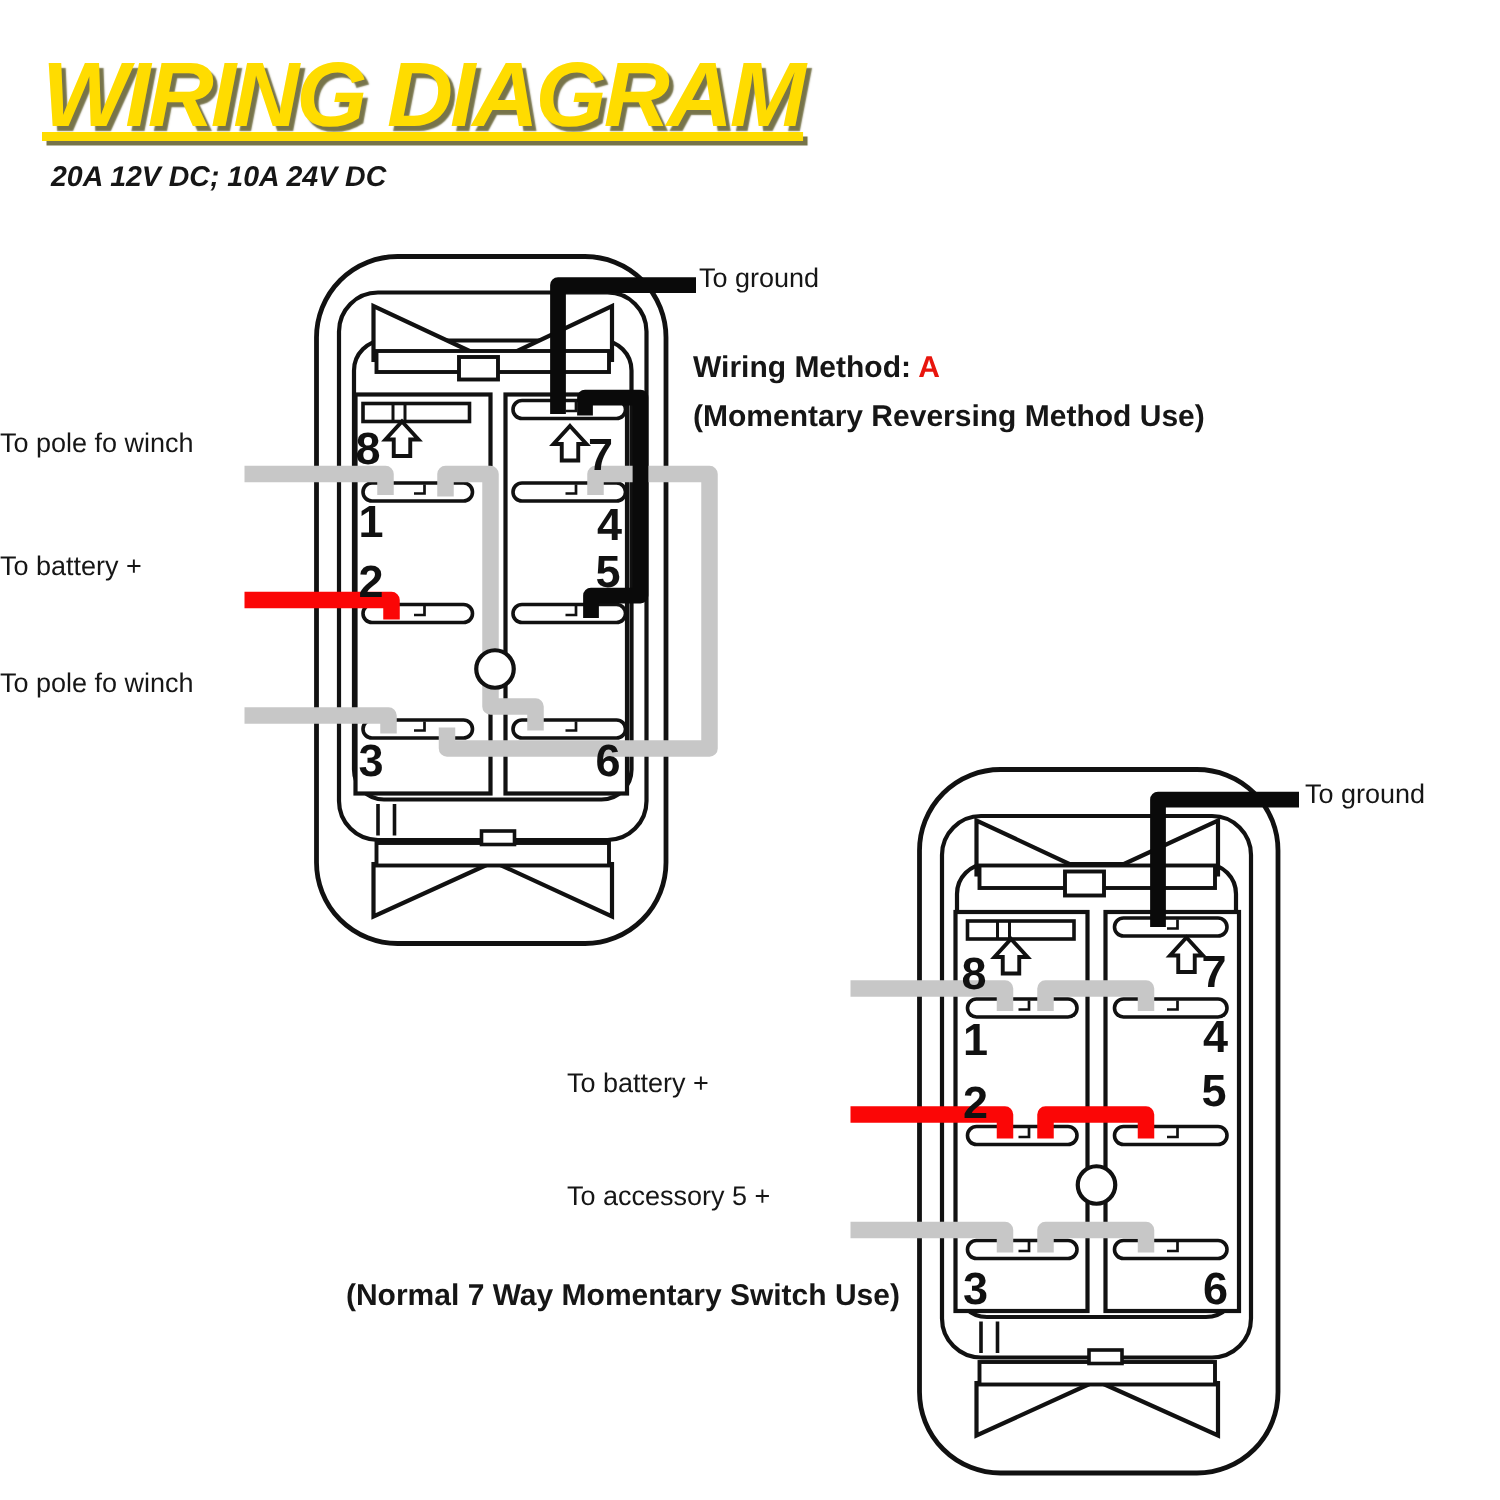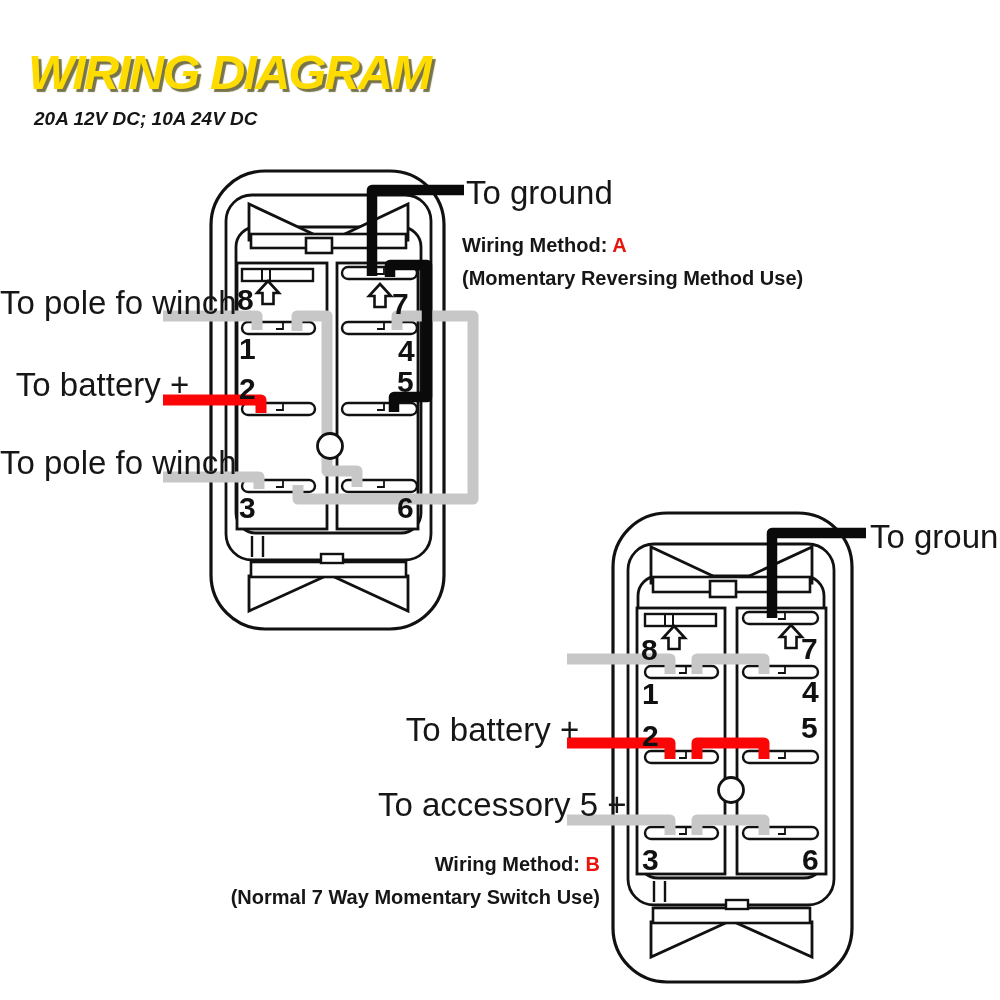--- a/index.html
+++ b/index.html
@@ -14,27 +14,27 @@
 
   
   .o{fill:#fff;stroke:var(--line-black);}
   .ln{stroke:var(--line-black);fill:none;}
   .wire{fill:none;stroke-linejoin:round;stroke-linecap:butt;}
   .wgray{stroke:var(--wire-gray);stroke-width:11;}
   .wred{stroke:var(--wire-red);stroke-width:11;}
   .wblack{stroke:var(--wire-black);stroke-width:10.5;}
 
   
-  .title{position:absolute;left:28px;top:44px;font-size:49px;font-weight:700;font-style:italic;
+  .title{position:absolute;left:28px;top:28px;font-size:61px;font-weight:700;font-style:italic;
          letter-spacing:-2px;color:var(--title-yellow);white-space:nowrap;
-         text-shadow:3px 3px 1px var(--title-shadow);}
+         text-shadow:3px 3px 1px var(--title-shadow);text-decoration:underline;}
   .subtitle{position:absolute;left:34px;top:108px;font-size:19px;font-weight:700;font-style:italic;
          color:var(--text-black);white-space:nowrap;}
-  .lbl{position:absolute;font-size:33px;line-height:1.05;color:var(--text-black);white-space:nowrap;}
-  .right{text-align:center;}
+  .lbl{position:absolute;font-size:18px;line-height:1.05;color:var(--text-black);white-space:nowrap;}
+  .right{text-align:left;}
   .mh{position:absolute;font-size:20px;font-weight:700;line-height:33px;color:var(--text-black);white-space:nowrap;}
   .mh .accent{color:var(--accent-red);}
   .pin{position:absolute;font-size:30px;font-weight:700;line-height:1;color:var(--line-black);}
 </style>
 </head>
 <body>
 
 <div class="stage">
 
   <svg class="diagram" viewBox="0 0 1000 1000">
@@ -168,21 +168,20 @@
   <div class="pin" style="left:239px;top:374px">2</div>
   <div class="pin" style="left:397px;top:367px">5</div>
   <div class="pin" style="left:239px;top:493px">3</div>
   <div class="pin" style="left:397px;top:493px">6</div>
 
   <div class="lbl" style="left:870px;top:520px">To ground</div>
   <div class="lbl right" style="left:378px;top:713px;width:229px">To battery +</div>
   <div class="lbl right" style="left:378px;top:788px;width:230px">To accessory 5 +</div>
 
   <div class="mh right" style="left:18px;top:848px;width:582px;text-align:right">
-    <div><span>Wiring Method: </span><span class="accent">B</span></div>
     <div>(Normal 7 Way Momentary Switch Use)</div>
   </div>
 
   <div class="pin" style="left:641px;top:635px">8</div>
   <div class="pin" style="left:801px;top:634px">7</div>
   <div class="pin" style="left:642px;top:679px">1</div>
   <div class="pin" style="left:802px;top:677px">4</div>
   <div class="pin" style="left:642px;top:721px">2</div>
   <div class="pin" style="left:801px;top:713px">5</div>
   <div class="pin" style="left:642px;top:845px">3</div>

